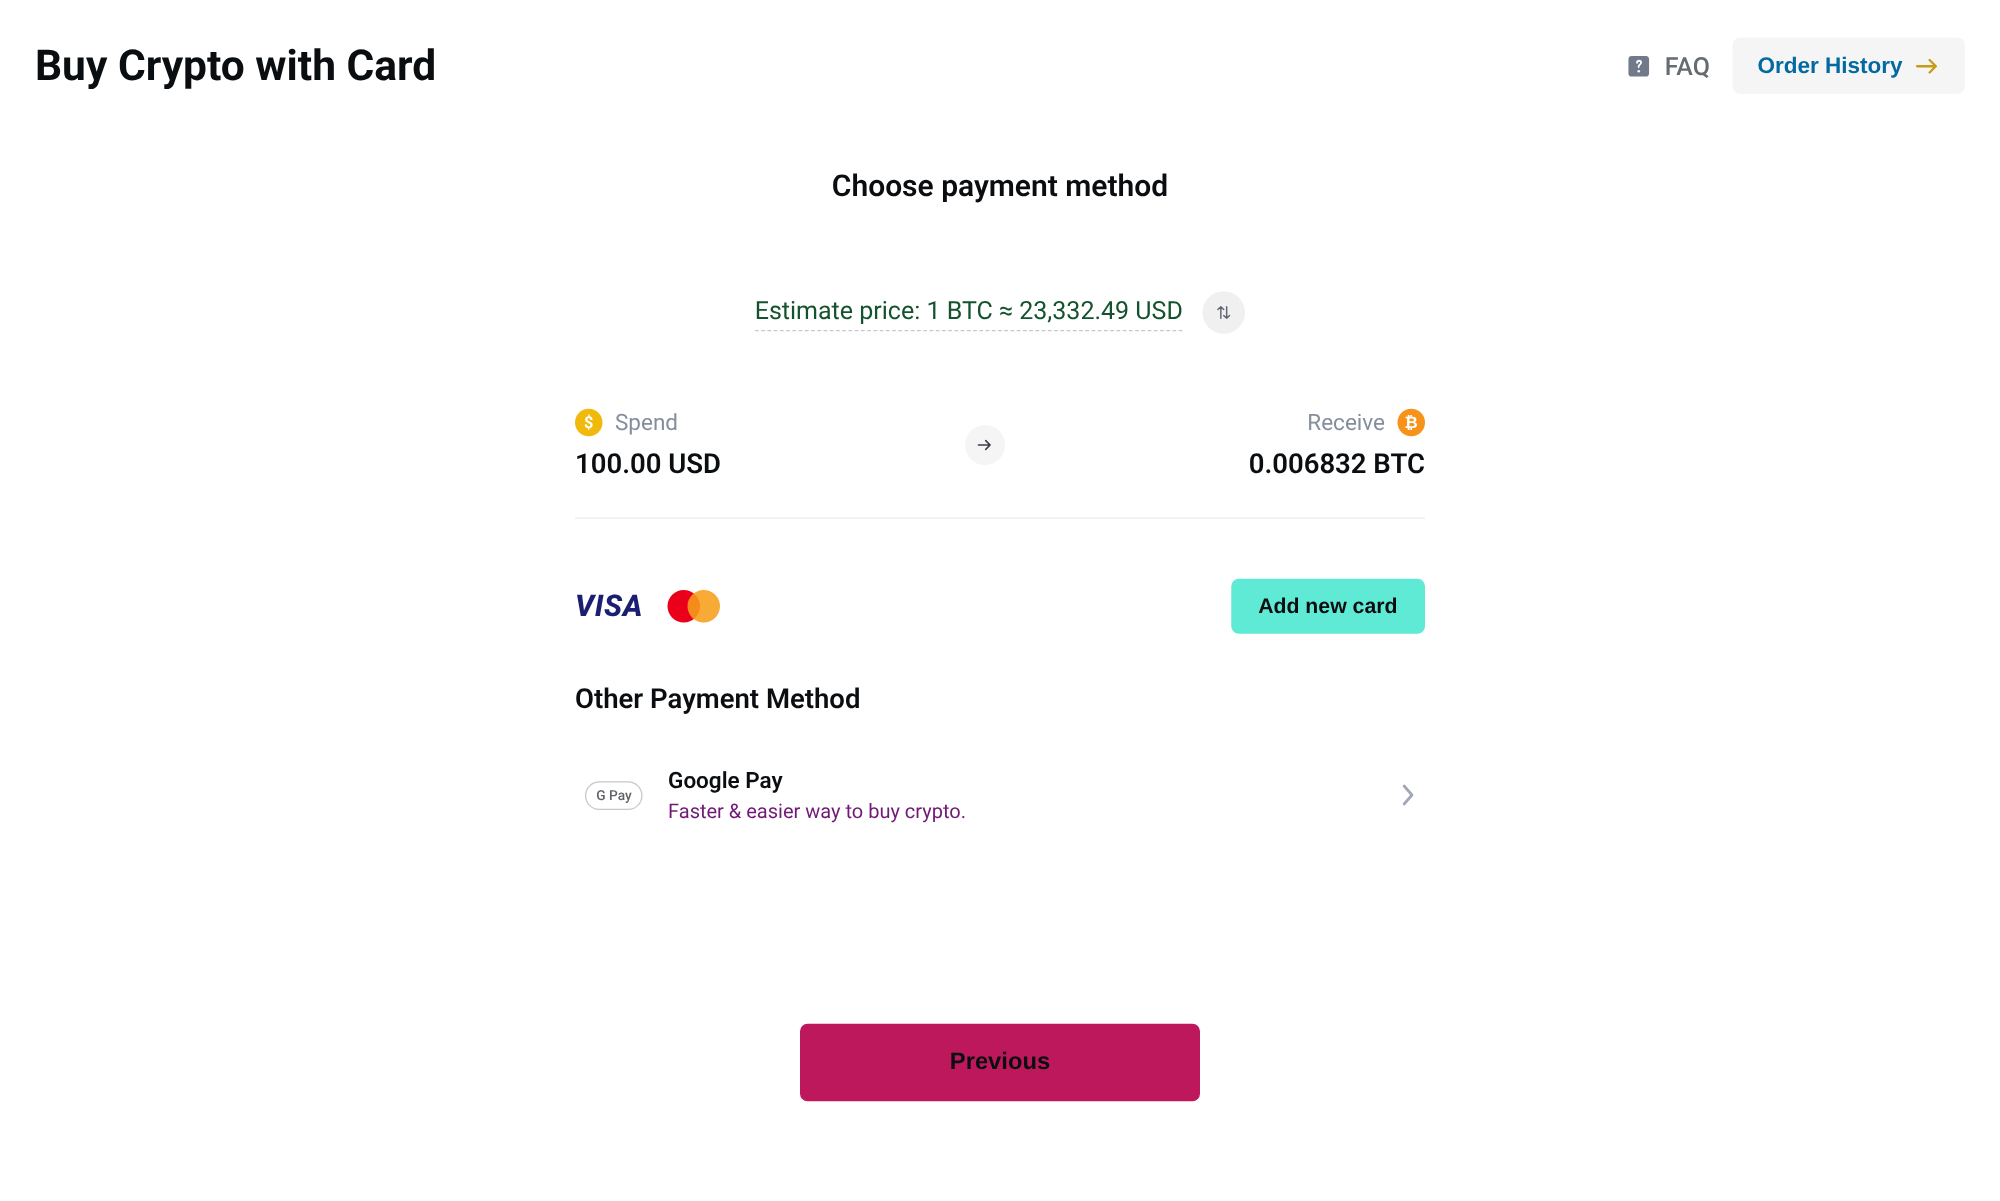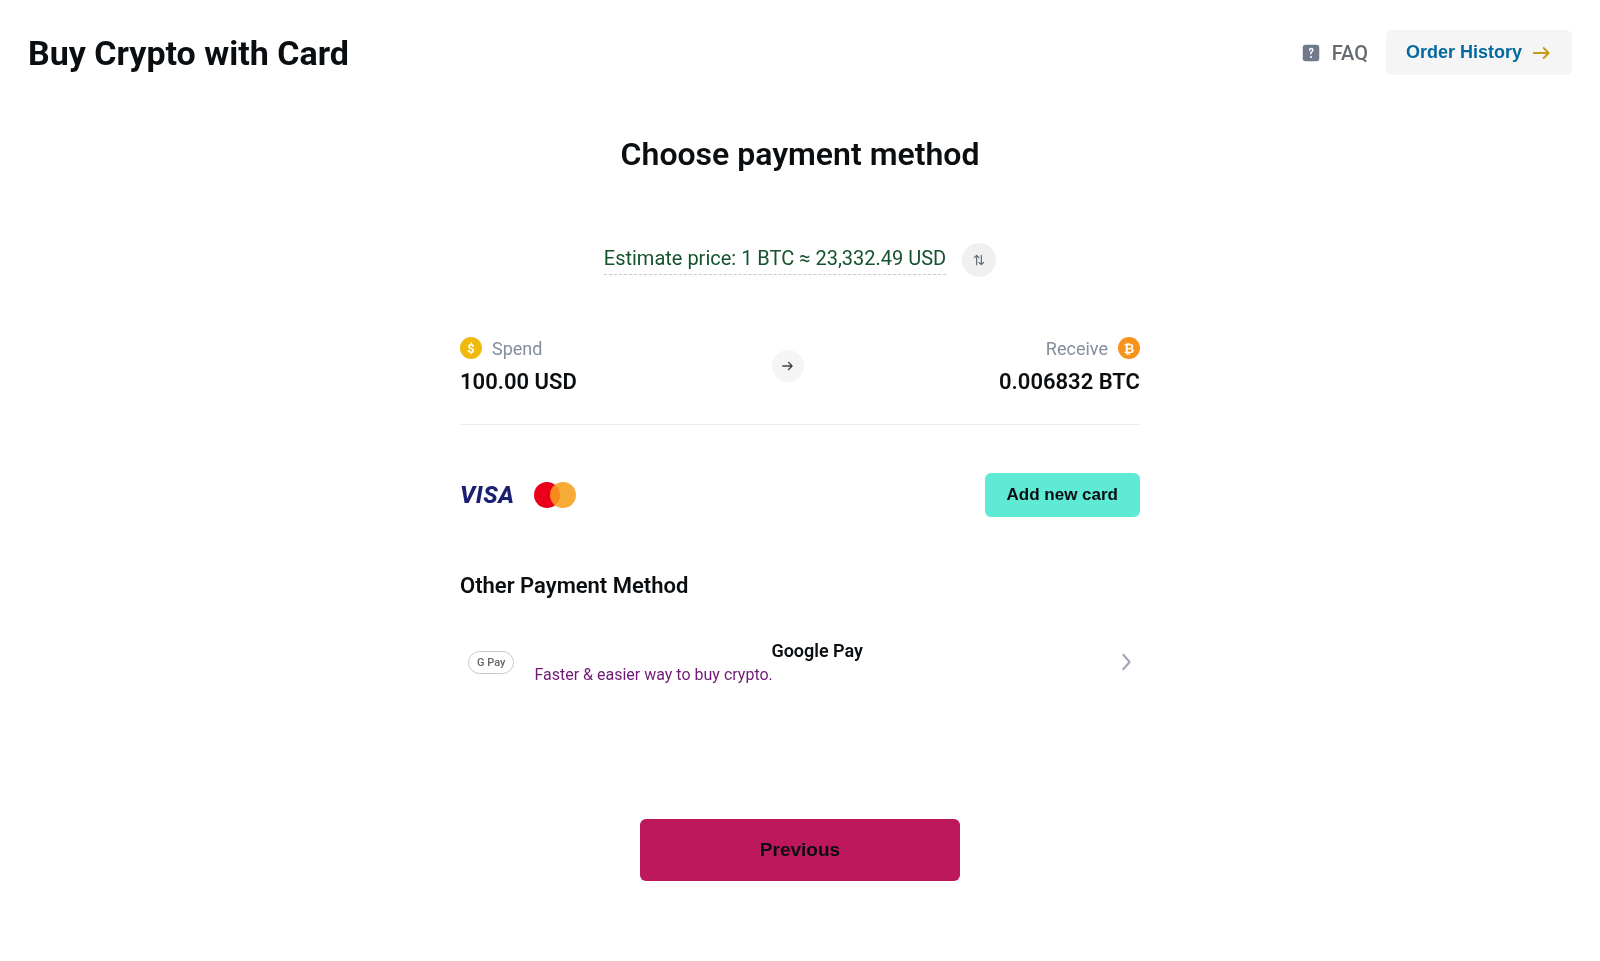--- a/index.html
+++ b/index.html
@@ -49,21 +49,21 @@
     cursor: pointer;
     border: none;
   }
   .content {
     width: 680px;
     margin: 0 auto;
     padding-top: 60px;
   }
   .section-title {
     text-align: center;
-    font-size: 32px;
+    font-size: 24px;
     font-weight: 600;
     color: #0b0e11;
     margin-bottom: 70px;
   }
   .estimate-row {
     display: flex;
     align-items: center;
     justify-content: center;
     gap: 16px;
     margin-bottom: 60px;
@@ -108,42 +108,42 @@
   .arrow-chip {
     width: 32px; height: 32px; border-radius: 50%;
     background: #f5f5f5; display: flex; align-items: center; justify-content: center;
     color: #3a3f47;
   }
   .group-title {
     font-size: 22px; font-weight: 600; color: #0b0e11; margin-bottom: 28px;
   }
   .bankcard-row {
     display: flex; align-items: center; justify-content: space-between;
-    margin-bottom: 56px;
+    margin-bottom: 40px;
   }
   .card-logos { display: flex; align-items: center; gap: 20px; }
   .visa-logo { color: #1a1f71; font-size: 24px; font-weight: 800; font-style: italic; letter-spacing: 0.5px; }
   .mc-logo { display: inline-flex; }
   .mc-logo span { width: 26px; height: 26px; border-radius: 50%; }
   .mc-red { background: #eb001b; }
   .mc-orange { background: #f79e1b; margin-left: -10px; opacity: 0.88; }
   .add-card-btn {
     background: #5eead4; color: #0b0e11; border: none; border-radius: 6px;
     font-size: 17px; font-weight: 600; padding: 12px 22px; cursor: pointer;
   }
   .other-method {
     display: flex; align-items: center; gap: 20px; padding: 14px 8px;
     cursor: pointer; border-radius: 6px;
   }
   .gpay-badge {
     border: 1px solid #c5c8cf; border-radius: 14px; font-size: 11px;
     padding: 4px 8px; color: #5f6368; background: #fff; font-weight: 500;
   }
   .om-text { flex: 1; }
-  .om-title { font-size: 18px; font-weight: 600; color: #0b0e11; margin-bottom: 4px; text-align: center; }
+  .om-title { font-size: 18px; font-weight: 600; color: #0b0e11; margin-bottom: 4px; }
   .om-sub { font-size: 16px; color: #701a75; }
   .chev { color: #a1a7b3; font-size: 20px; }
   .footer-actions {
     position: absolute;
     left: 50%; transform: translateX(-50%);
     bottom: 80px;
     display: flex; gap: 36px;
   }
   .f-btn {
     width: 320px; height: 62px;

